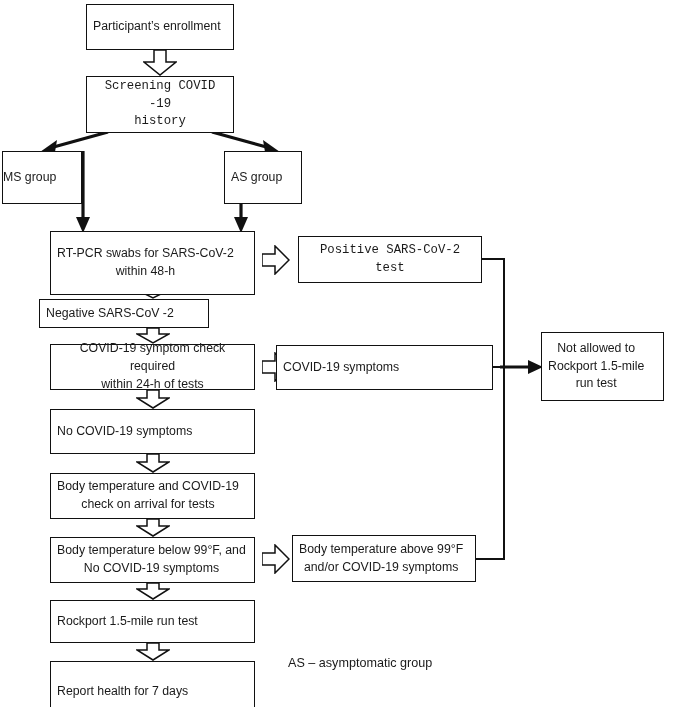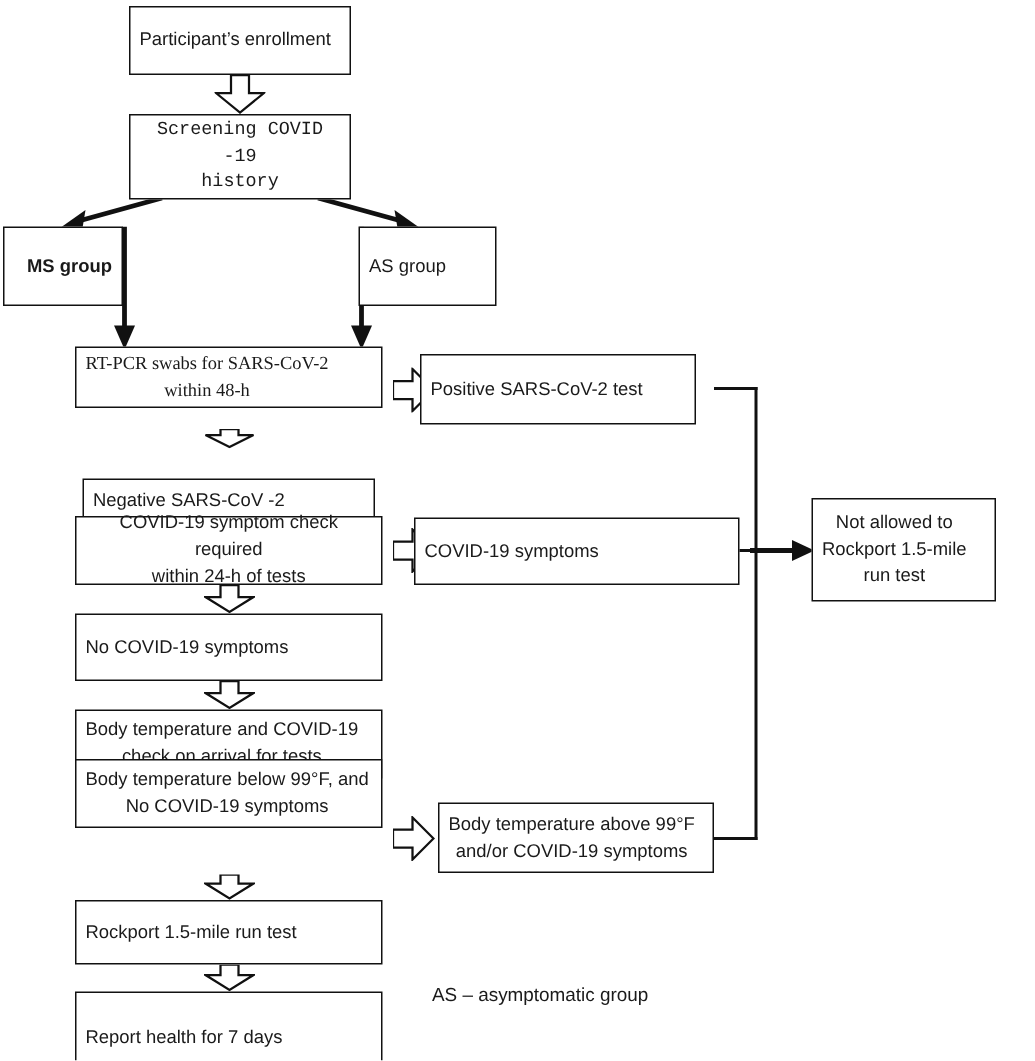--- a/index.html
+++ b/index.html
@@ -30,22 +30,21 @@
     text-align: center;
     line-height: 1.45;
     font-size: 12.3px;
     color: #1a1a1a;
     padding: 2px 6px;
     z-index: 3;
   }
   .node.left-align {
     justify-content: flex-start;
     text-align: left;
-    padding-left: 15px;
-    font-weight: bold;
+    padding-left: 0;
   }
   .node .txt {
     display: block;
     white-space: pre-line;
   }
 
   
   .vblock {
     position: absolute;
     z-index: 2;
@@ -109,34 +108,34 @@
 
   <div class="node" style="left:86px; top:76px; width:148px; height:57px;font-family:Liberation Mono, monospace;">
     <span class="txt">Screening COVID -19
 history</span>
   </div>
 
   <div class="node left-align" style="left:2px; top:151px; width:80px; height:53px;">
     <span class="txt">MS group</span>
   </div>
 
-  <div class="node" style="left:239px; top:151px; width:92px; height:53px;">
+  <div class="node" style="left:224px; top:151px; width:78px; height:53px;">
     <span class="txt">AS group</span>
   </div>
 
-  <div class="node" style="left:50px; top:231px; width:205px; height:41px;font-family:Liberation Serif, serif;">
+  <div class="node" style="left:50px; top:231px; width:205px; height:64px;">
     <span class="txt">RT-PCR swabs for SARS-CoV-2
 within 48-h</span>
   </div>
 
-  <div class="node" style="left:280px; top:236px; width:184px; height:47px;">
+  <div class="node" style="left:298px; top:236px; width:184px; height:47px;font-family:Liberation Mono, monospace;">
     <span class="txt">Positive SARS-CoV-2 test</span>
   </div>
 
-  <div class="node" style="left:55px; top:299px; width:195px; height:29px;margin-top:20px;">
+  <div class="node" style="left:39px; top:299px; width:170px; height:29px;">
     <span class="txt">Negative SARS-CoV -2</span>
   </div>
 
   <div class="node" style="left:50px; top:344px; width:205px; height:46px;">
     <span class="txt">COVID-19 symptom check required
 within 24-h of tests</span>
   </div>
 
   <div class="node" style="left:276px; top:345px; width:217px; height:45px;">
     <span class="txt">COVID-19 symptoms</span>
@@ -150,21 +149,21 @@
     <span class="txt">Not allowed to
 Rockport 1.5-mile
 run test</span>
   </div>
 
   <div class="node" style="left:50px; top:473px; width:205px; height:46px;">
     <span class="txt">Body temperature and COVID-19
 check on arrival for tests</span>
   </div>
 
-  <div class="node" style="left:50px; top:506px; width:205px; height:46px;">
+  <div class="node" style="left:50px; top:537px; width:205px; height:46px;">
     <span class="txt">Body temperature below 99°F, and
 No COVID-19 symptoms</span>
   </div>
 
   <div class="node" style="left:292px; top:535px; width:184px; height:47px;">
     <span class="txt">Body temperature above 99°F
 and/or COVID-19 symptoms</span>
   </div>
 
   <div class="node" style="left:50px; top:600px; width:205px; height:43px;">

